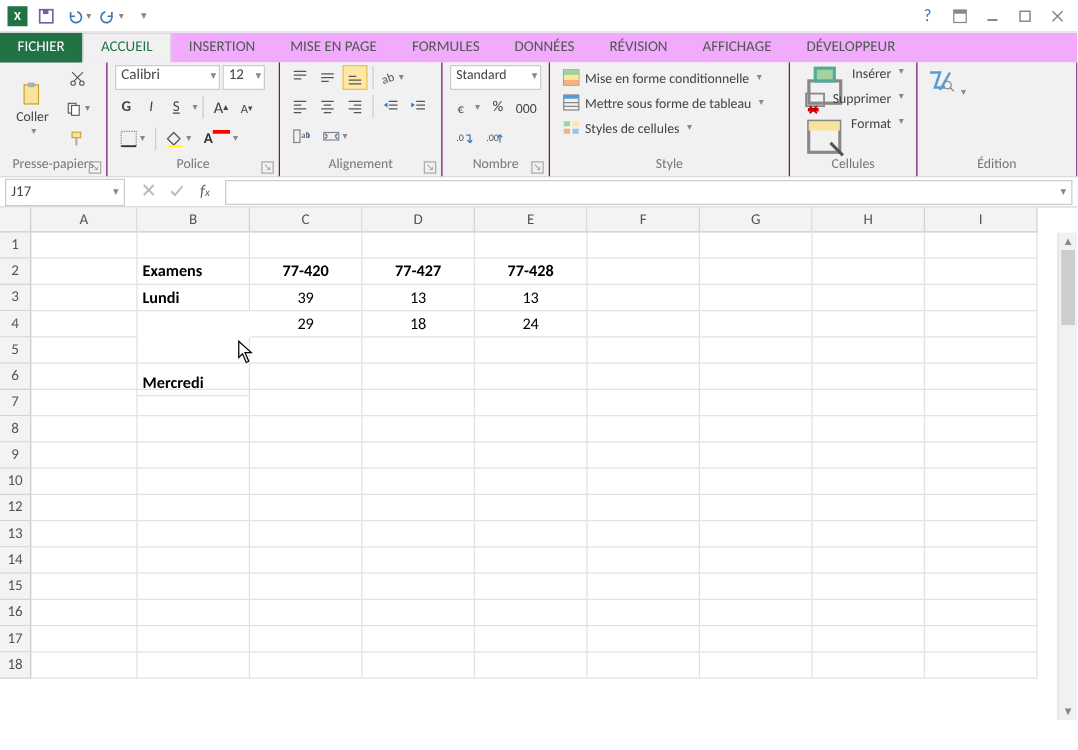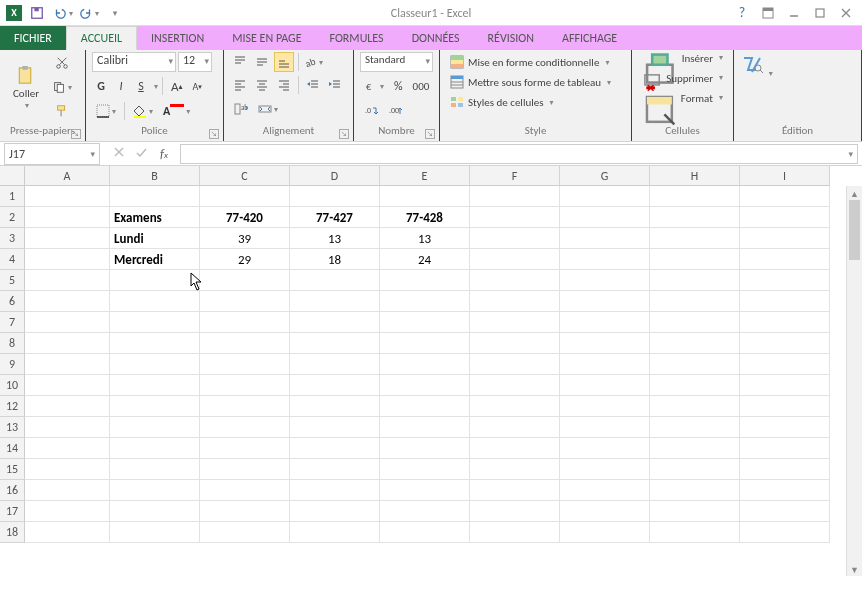--- a/index.html
+++ b/index.html
@@ -89,21 +89,20 @@
       </span>
     <span class="qat-btn">
         <svg viewBox="0 0 16 16">
           <path d="M6 4 A5 5 0 1 0 12 8" fill="none" stroke="#3b78b5" stroke-width="1.5"></path>
           <path d="M12 4 L12 8 L8 8" fill="none" stroke="#3b78b5" stroke-width="1.5"></path>
         </svg>
         <span class="dd">▾</span>
       </span>
     <span class="qat-btn" style="font-size:9px;color:#888;">▾</span>
   </div>
-  <div class="tb-title">Classeur1 - Excel</div>
   <div class="tb-right">
     <span class="wc-btn" style="color:#3b78b5;font-size:14px;">?</span>
     <span class="wc-btn">
         <svg viewBox="0 0 12 12">
           <rect x="1" y="1" width="10" height="10" fill="none" stroke="#888"></rect>
           <rect x="1" y="1" width="10" height="3" fill="#888"></rect>
         </svg>
       </span>
     <span class="wc-btn">
         <svg viewBox="0 0 12 12">
@@ -127,20 +126,21 @@
 <div class="tabs">
   <div class="tab-file">FICHIER</div>
   <div id="tabs-container" style="display:flex;">
       <div class="tab active">ACCUEIL</div>
       <div class="tab">INSERTION</div>
       <div class="tab">MISE EN PAGE</div>
       <div class="tab">FORMULES</div>
       <div class="tab">DONNÉES</div>
       <div class="tab">RÉVISION</div>
       <div class="tab">AFFICHAGE</div>
+      <div class="tab">DÉVELOPPEUR</div>
     </div>
 </div>
 
 <div class="ribbon">
 
   <div class="group" style="width:86px;">
     <div class="row" style="gap:2px;">
       <div class="rbtn-lg">
         <svg viewBox="0 0 24 24">
             <rect x="5" y="4" width="12" height="16" fill="#f7e39c" stroke="#c9a227"></rect>
@@ -482,21 +482,21 @@
         <div class="cell c" style="width: 90px;">13</div>
         <div class="cell c" style="width: 90px;">13</div>
         <div class="cell" style="width: 90px;"></div>
         <div class="cell" style="width: 90px;"></div>
         <div class="cell" style="width: 90px;"></div>
         <div class="cell" style="width: 90px;"></div>
       </div>
       <div class="sheet-row">
         <div class="rowhdr">4</div>
         <div class="cell" style="width: 85px;"></div>
-        <div class="cell b l" style="width: 90px;">Mercredi</div>
+        <div class="cell b l" style="width: 90px; margin-top: 47px;">Mercredi</div>
         <div class="cell c" style="width: 90px;">29</div>
         <div class="cell c" style="width: 90px;">18</div>
         <div class="cell c" style="width: 90px;">24</div>
         <div class="cell" style="width: 90px;"></div>
         <div class="cell" style="width: 90px;"></div>
         <div class="cell" style="width: 90px;"></div>
         <div class="cell" style="width: 90px;"></div>
       </div>
       <div class="sheet-row">
         <div class="rowhdr">5</div>

